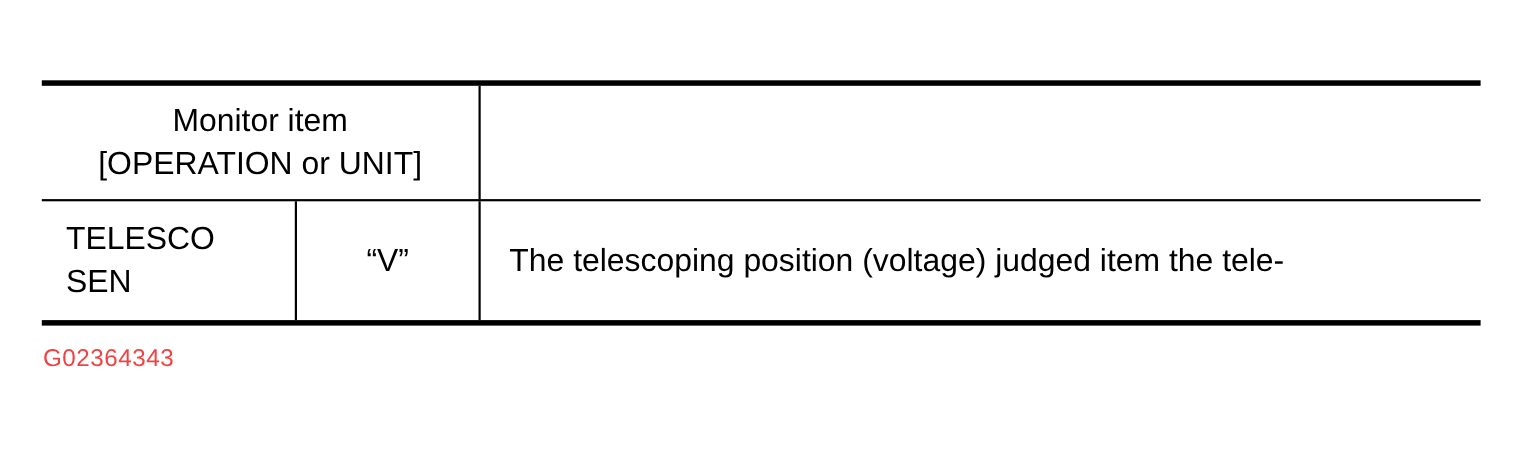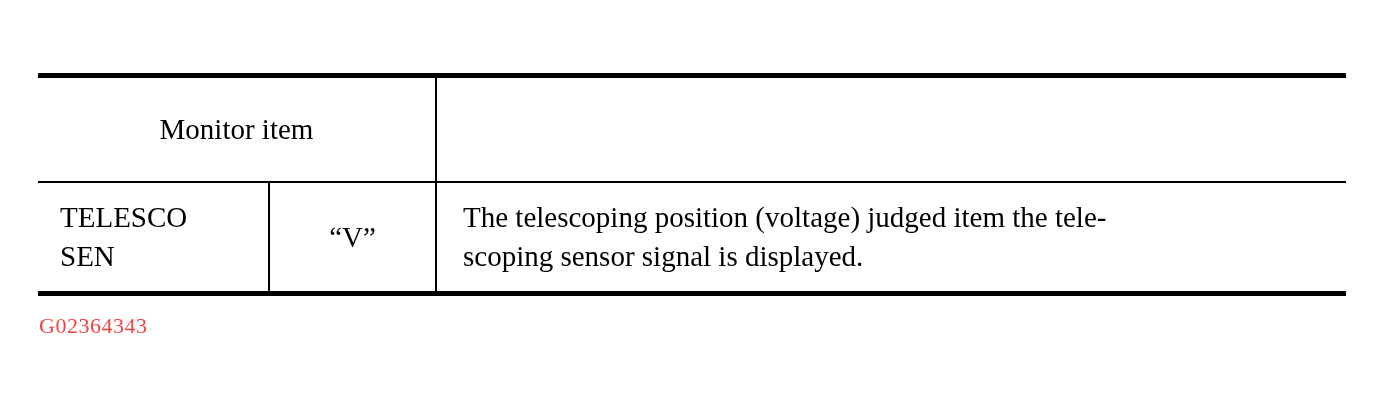--- a/index.html
+++ b/index.html
@@ -6,21 +6,21 @@
   html, body {
     margin: 0;
     padding: 0;
     background: #ffffff;
   }
   .page {
     position: relative;
     width: 1383px;
     height: 356px;
     background: #ffffff;
-    font-family: Liberation Serif, serif;
+    font-family: Liberation Sans, sans-serif;
     color: #000000;
   }
   .table {
     position: absolute;
     left: 38px;
     top: 73px;
     width: 1308px;
     border-top: 5px solid #000000;
     border-bottom: 5px solid #000000;
   }
@@ -73,32 +73,32 @@
 </head>
 <body>
 
 <div class="page">
 
   <div class="table">
 
     <div class="header-row">
       <div class="cell center v-divider-right">
         <div>Monitor item</div>
+        <div>[OPERATION or UNIT]</div>
       </div>
     </div>
 
     <div class="data-row">
       <div class="cell left cell-name v-divider-right">
         <div>TELESCO</div>
         <div>SEN</div>
       </div>
       <div class="cell center v-divider-right">“V”</div>
       <div class="cell left cell-contents">
         <div>The telescoping position (voltage) judged item the tele-</div>
-        <div>scoping sensor signal is displayed.</div>
       </div>
     </div>
 
   </div>
 
   <div class="figure-id">G02364343</div>
 
 </div>
 
 </body></html>

